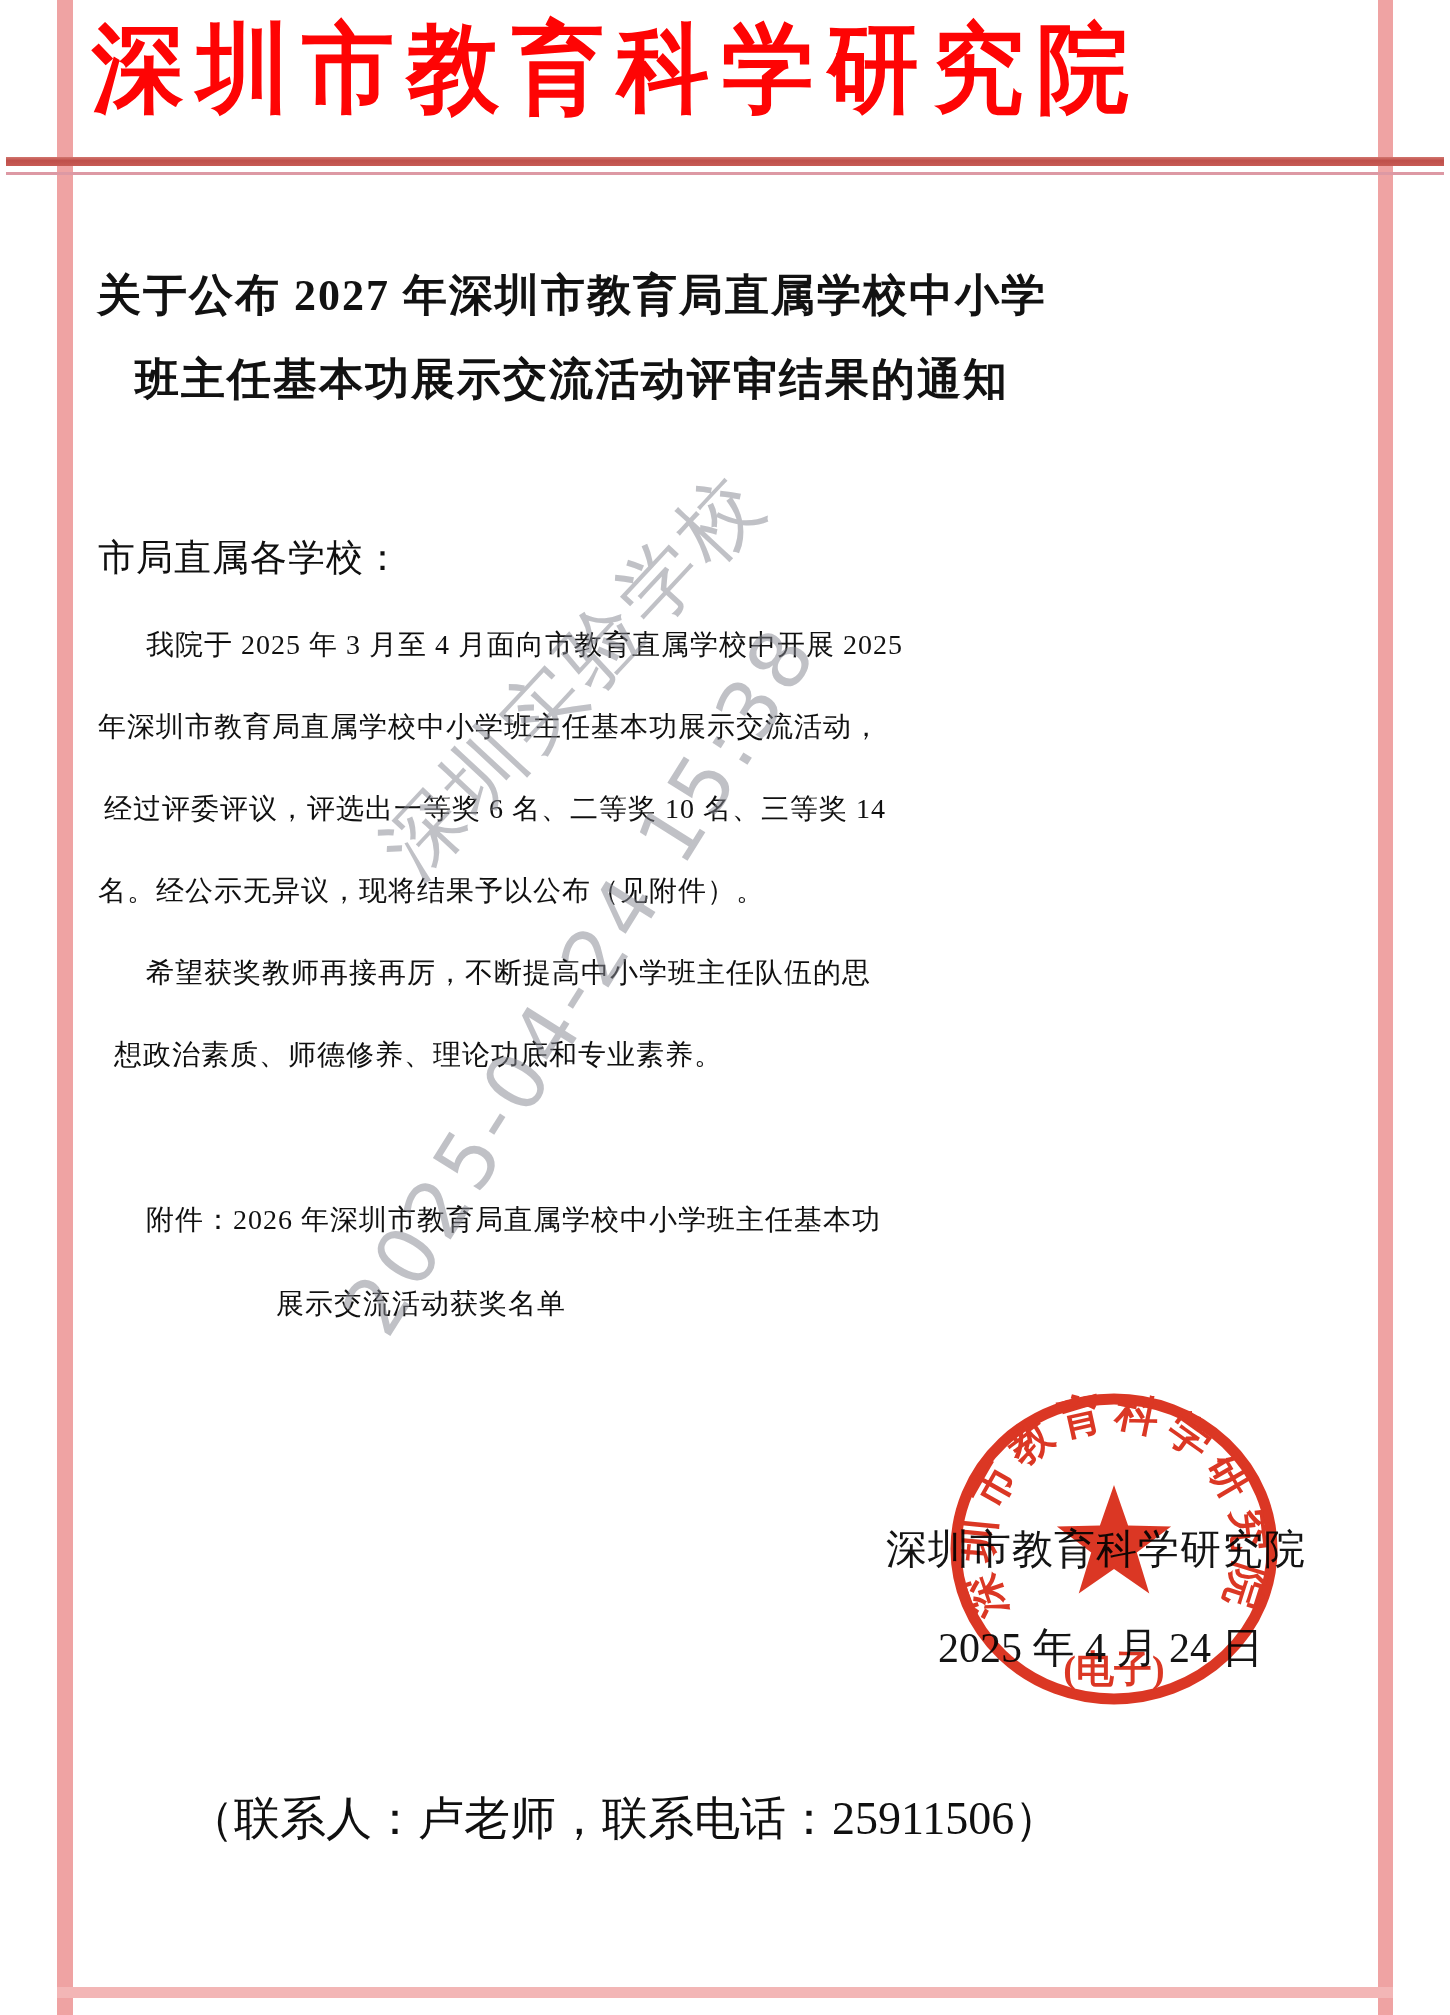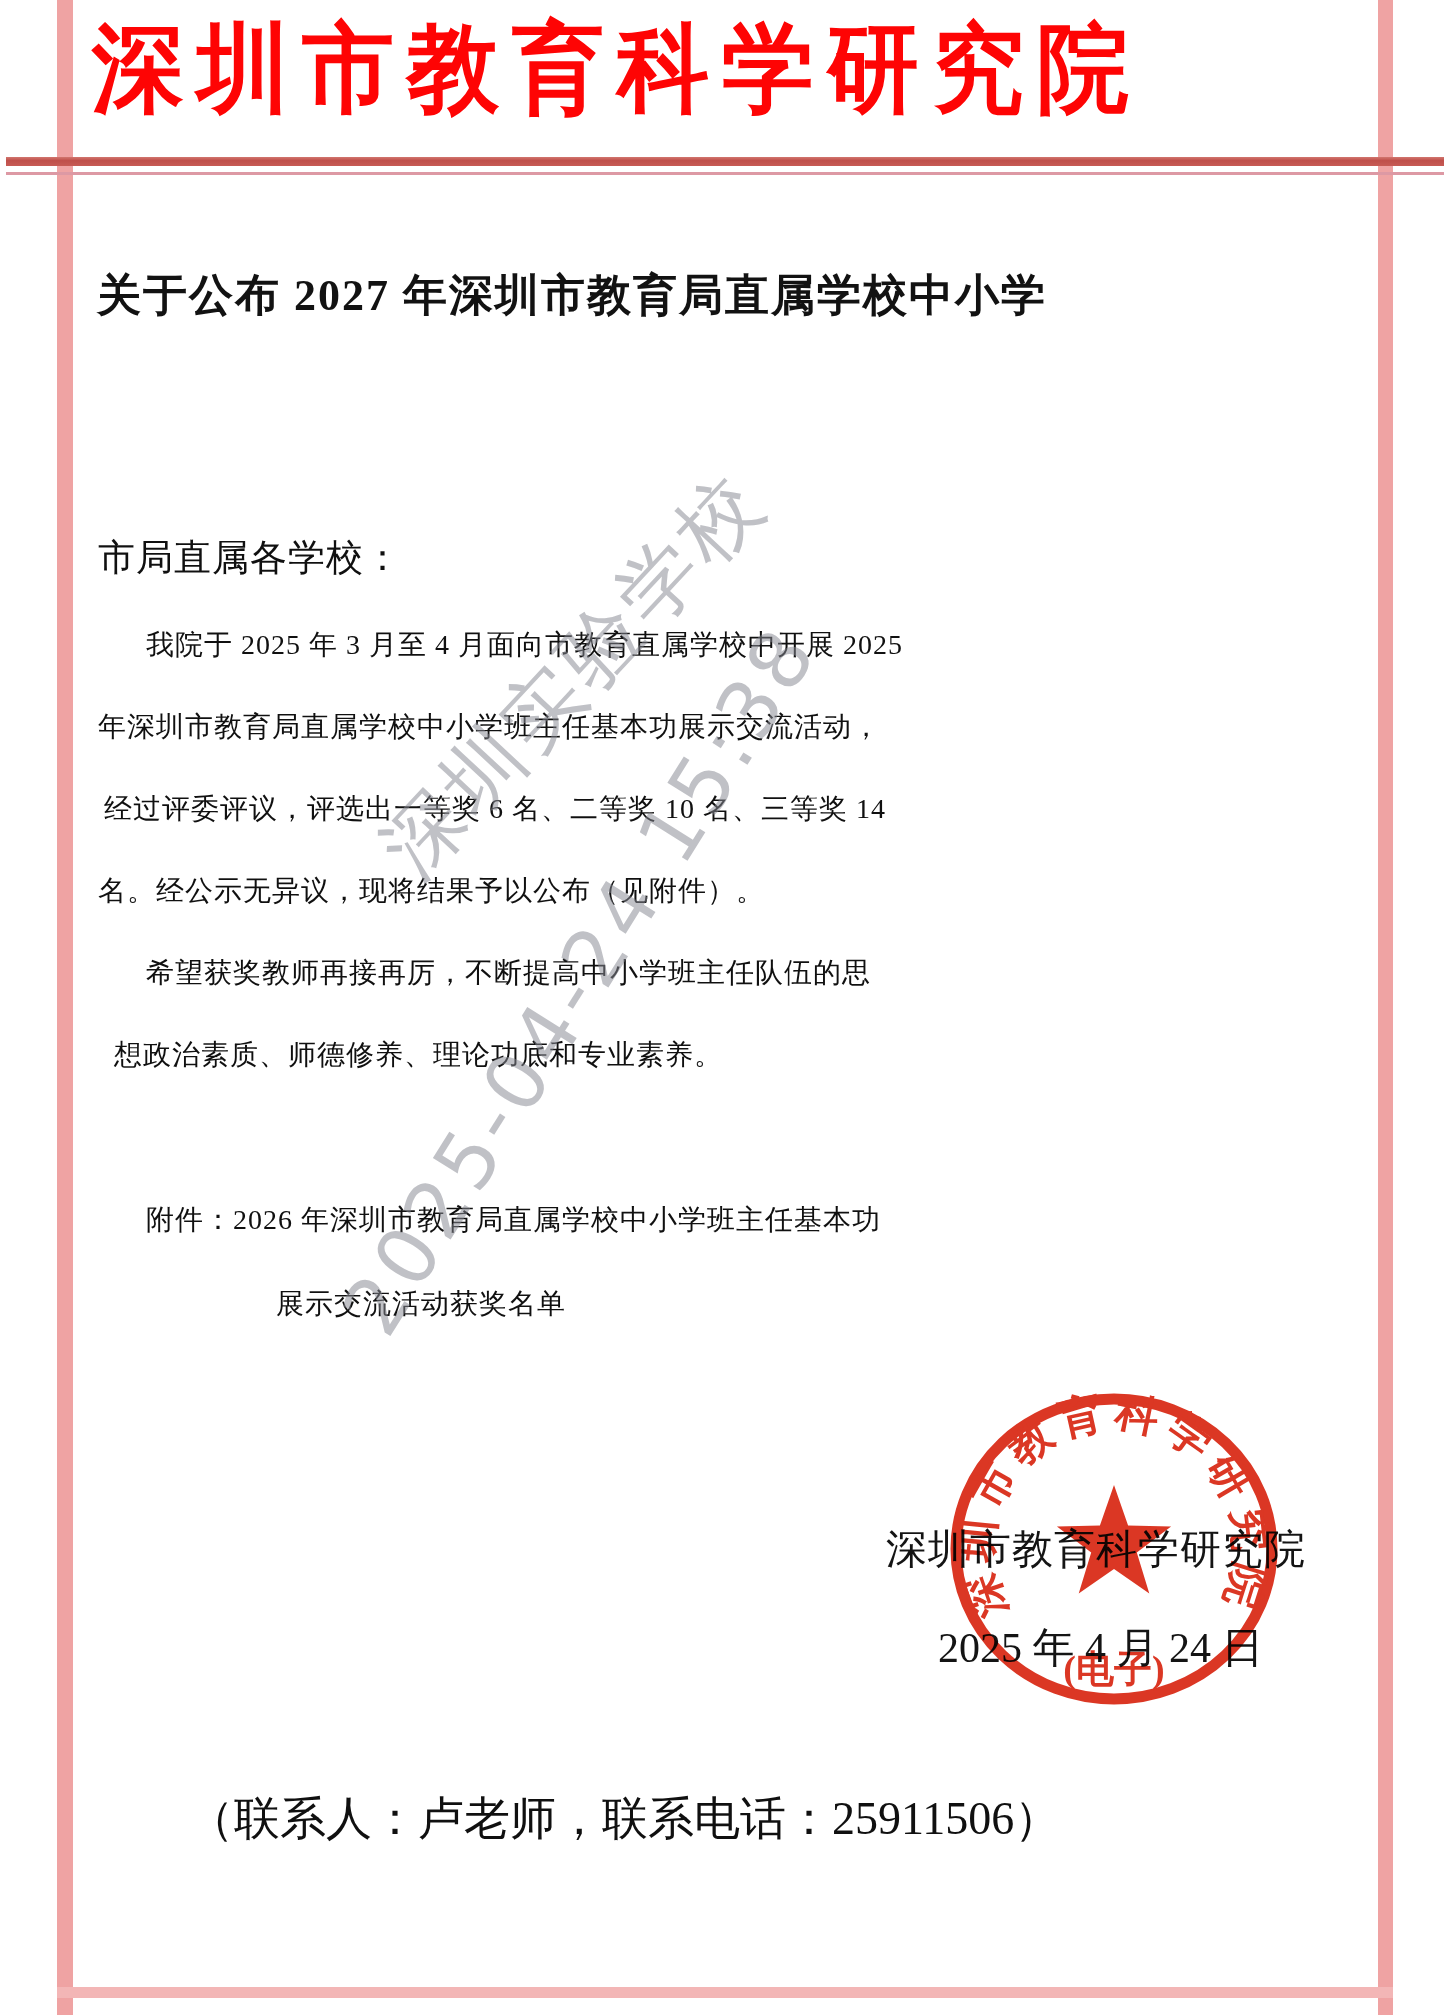--- a/index.html
+++ b/index.html
@@ -75,20 +75,21 @@
   <div class="bar-bottom"></div>
 
   <div class="wm wm1">深圳实验学校</div>
   <div class="wm wm2">2025-04-24 15:38</div>
 
   <div class="letterhead">深圳市教育科学研究院</div>
   <div class="rule-main"></div>
   <div class="rule-thin"></div>
 
   <div class="doc-title l1">关于公布 2027 年深圳市教育局直属学校中小学</div>
+  <div class="doc-title l2">班主任基本功展示交流活动评审结果的通知</div>
 
   <div class="bline salutation">市局直属各学校：</div>
   <div class="bline p1l1">我院于 2025 年 3 月至 4 月面向市教育直属学校中开展 2025</div>
   <div class="bline p1l2">年深圳市教育局直属学校中小学班主任基本功展示交流活动，</div>
   <div class="bline p1l3">经过评委评议，评选出一等奖 6 名、二等奖 10 名、三等奖 14</div>
   <div class="bline p2l1">希望获奖教师再接再厉，不断提高中小学班主任队伍的思</div>
   <div class="bline p1l4">名。经公示无异议，现将结果予以公布（见附件）。</div>
   <div class="bline p2l2">想政治素质、师德修养、理论功底和专业素养。</div>
   <div class="bline att1">附件：2026 年深圳市教育局直属学校中小学班主任基本功</div>
   <div class="bline att2">展示交流活动获奖名单</div>

